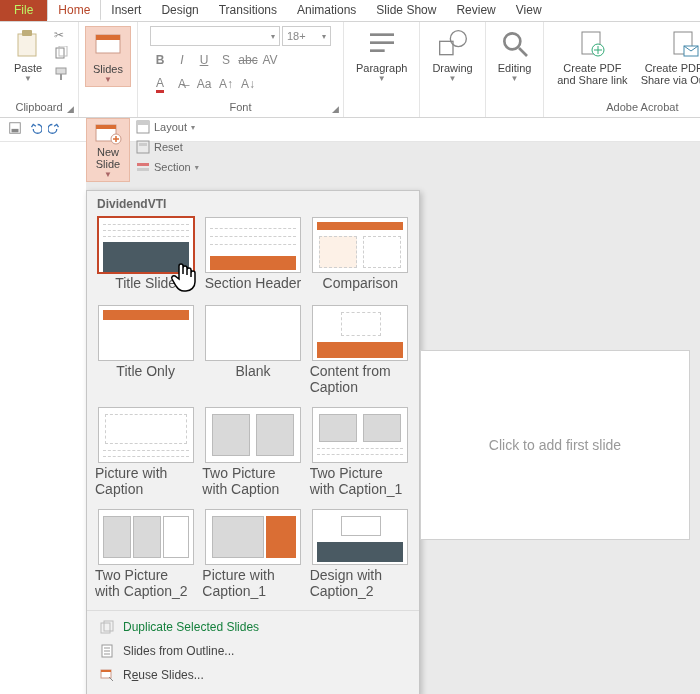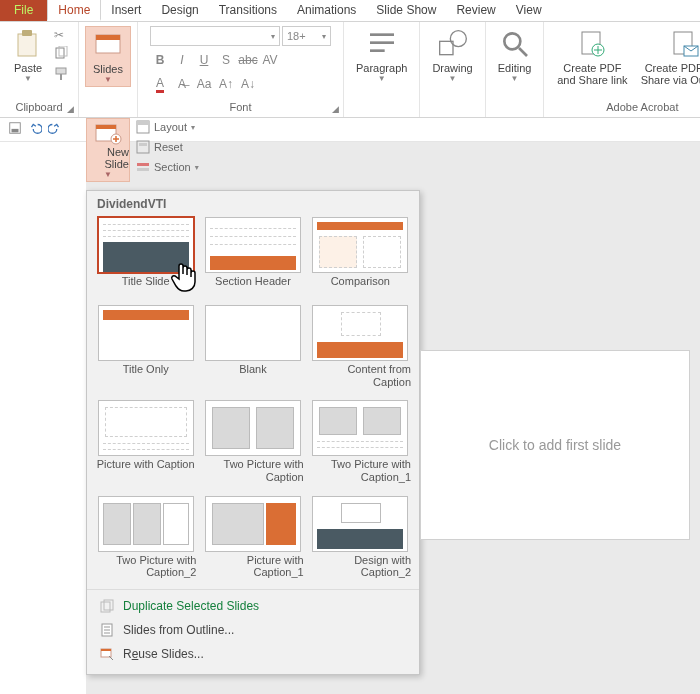--- a/index.html
+++ b/index.html
@@ -29,21 +29,21 @@
   .newslide-btn .ico{width:28px;height:24px;margin:0 auto 2px;}
   .minirow{display:flex;align-items:center;gap:4px;font-size:11px;color:#666;padding:2px 4px;}
   .minirow .mi{width:14px;height:14px;display:inline-flex;align-items:center;justify-content:center;}
   .topmini{position:absolute;left:132px;top:118px;display:flex;flex-direction:column;gap:2px;}
   .gallery { position:absolute; left:86px; top:190px; width:334px; background:#f1f1f1; border:1px solid #c6c6c6; box-shadow:2px 2px 6px rgba(0,0,0,.2); padding-bottom:4px;}
   .gallery-hdr { font-size:12px; font-weight:600; color:#666; padding:6px 10px;}
   .grid { display:grid; grid-template-columns: repeat(3, 1fr); gap:6px 6px; padding:0 8px;}
   .cell { display:flex; flex-direction:column; align-items:center;}
   .thumb { width:96px; height:56px; background:#fff; border:1px solid #bfbfbf; position:relative; overflow:hidden;}
   .thumb.selected{outline:2px solid #c44627;outline-offset:-1px;}
-  .cap{font-size:11px;color:#555;text-align:right;padding:2px 0 6px;line-height:1.15;min-height:26px;}
+  .cap{font-size:14px;color:#555;text-align:left;padding:2px 0 6px;line-height:1.15;min-height:26px;}
   .gallery .cmds{border-top:1px solid #dcdcdc;margin-top:4px;padding:4px 0;}
   .cmd{display:flex;align-items:center;gap:8px;padding:4px 12px;font-size:12px;color:#444;}
   .cmd.disabled{color:#15803d;}
   .cmd .ci{width:16px;height:16px;display:inline-flex;align-items:center;justify-content:center;}
   .cursor{position:absolute;left:170px;top:260px;z-index:30;pointer-events:none;}
   
   .stage{position:absolute;left:420px;top:350px;right:10px;height:190px;background:#fff;border:1px solid #d0d0d0;display:flex;align-items:center;justify-content:center;color:#999;font-size:14px;}
   .canvas-bg{position:absolute;left:0;right:0;top:142px;bottom:0;background:#eaeaea;}
   .canvas-bg::before{content:"";position:absolute;left:0;top:0;width:86px;bottom:0;background:#fff;}
   
@@ -240,21 +240,21 @@
 <div class="canvas-bg"></div>
 
 <div class="newslide-wrap">
   <div class="newslide-btn">
     <div class="ico"><svg viewBox="0 0 28 24">
           <rect x="2" y="4" width="20" height="16" fill="#fff" stroke="#c98"></rect>
           <rect x="2" y="4" width="20" height="4" fill="#da6e34"></rect>
           <circle cx="22" cy="18" r="5" fill="#fff" stroke="#c98"></circle>
           <path d="M22 15v6M19 18h6" stroke="#da6e34" stroke-width="1.5"></path>
         </svg></div>
-    <div style="line-height:1.05;text-align:right;">New Slide</div>
+    <div style="line-height:1.05;">New Slide</div>
     <div style="font-size:8px;color:#a66;">▼</div>
   </div>
 </div>
 <div class="topmini">
   <div class="minirow">
       <span class="mi">
         <svg width="14" height="14">
           <rect x="1" y="1" width="12" height="12" fill="none" stroke="#999"></rect>
           <rect x="1" y="1" width="12" height="4" fill="#ccc"></rect>
         </svg>

